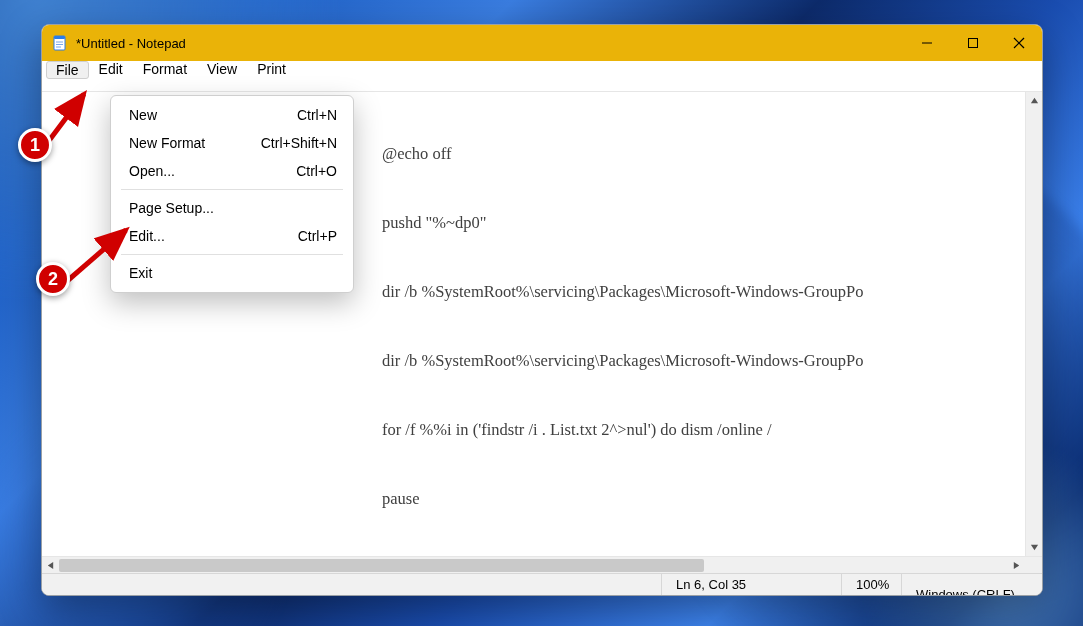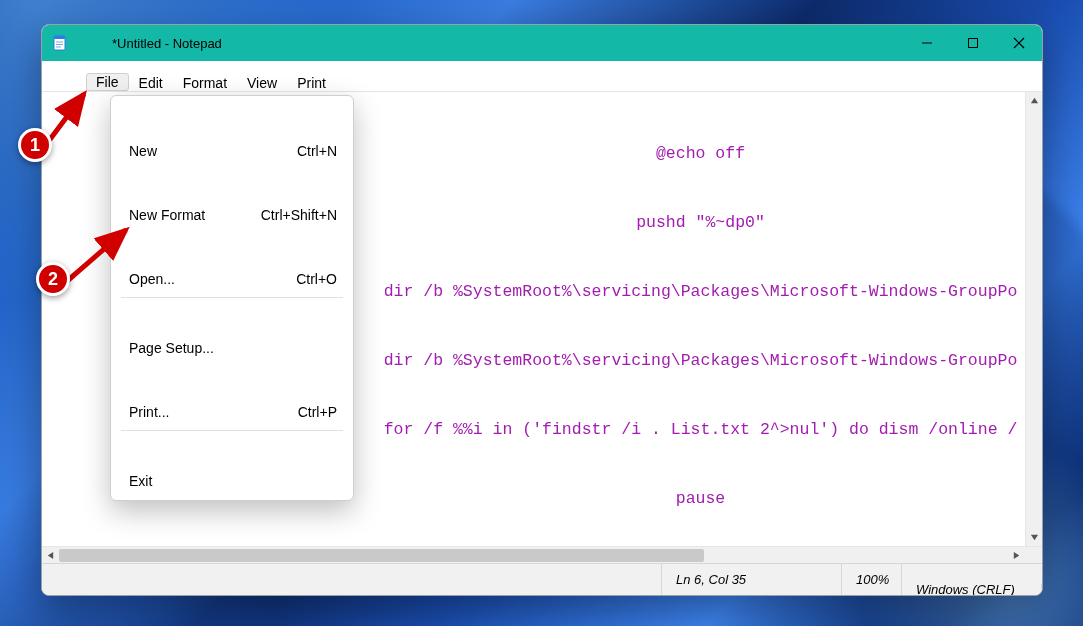--- a/index.html
+++ b/index.html
@@ -37,45 +37,43 @@
     display: flex;
     flex-direction: column;
     overflow: hidden;
   }
 
   .titlebar {
     height: 36px;
     display: flex;
     align-items: center;
     padding: 0 0 0 10px;
-    background: #14b8a6;
-    gap: 36px;
+    background: #eab308;
   }
   .app-icon {
     width: 16px; height: 16px;
     margin-right: 8px;
     display: inline-flex;
   }
   .titlebar-title { font-size: 13px; color: #000; flex: 0 0 auto; }
   .titlebar-spacer { flex: 1; }
   .win-controls { display: flex; height: 100%; }
   .win-btn {
     width: 46px; height: 36px;
     display: flex; align-items: center; justify-content: center;
     color: #000;
   }
   .win-btn svg { width: 12px; height: 12px; }
 
   .menubar {
     height: 30px;
     display: flex;
-    align-items: flex-end;
+    align-items: flex-start;
     padding: 0 4px;
     background: #ffffff;
-    margin-left: 40px;
   }
   .menu-item {
     padding: 0 10px;
     display: flex;
     align-items: center;
     font-size: 14px;
     color: #000;
   }
   .menu-item.active {
     background: #f0f0f0;
@@ -87,28 +85,27 @@
   .editor-wrap {
     flex: 1;
     position: relative;
     display: flex;
     border-top: 1px solid #e6e6e6;
     overflow: hidden;
   }
   .editor {
     flex: 1;
     padding: 4px 6px;
-    font-family: Liberation Mono, monospace;
+    font-family: Liberation Serif, serif;
     font-size: 16.5px;
     line-height: 23px;
-    color: #a21caf;
+    color: #404040;
     white-space: pre;
     overflow: hidden;
     position: relative;
-    text-align: center;
   }
   .editor .line { display: block; }
   .editor-vscroll {
     width: 17px;
     background: #f0f0f0;
     border-left: 1px solid #e6e6e6;
     position: relative;
   }
   .editor-vscroll .vbtn-up, .editor-vscroll .vbtn-down {
     position: absolute; left: 0; width: 17px; height: 17px;
@@ -127,28 +124,27 @@
   }
   .hscroll .hbtn { width: 17px; height: 17px; display:flex; align-items:center; justify-content:center; color:#555; }
   .hscroll .htrack { flex: 1; height: 17px; position: relative; }
   .hscroll .hthumb {
     position: absolute; left: 0; top: 2px; height: 13px; width: 68%;
     background: #c9c9c9; border-radius: 2px;
   }
   .hscroll .corner { width: 17px; height: 17px; background:#f0f0f0; }
 
   .statusbar {
-    height: 32px;
+    height: 22px;
     background: #f1f1f1;
     border-top: 1px solid #d7d7d7;
     display: flex;
     align-items: stretch;
     font-size: 13px;
     color: #000;
-    font-style: italic;
   }
   .status-spacer { flex: 1; border-right: 1px solid #d7d7d7; }
   .status-cell {
     padding: 0 14px;
     display: flex; align-items: center;
     border-right: 1px solid #d7d7d7;
     min-width: 60px;
   }
   .status-cell.pos { width: 180px; }
   .status-cell.zoom { width: 60px; }
@@ -167,21 +163,20 @@
     box-shadow: 0 10px 28px rgba(0,0,0,0.25);
     padding: 5px 0;
     z-index: 10;
   }
   .dd-item {
     display: flex;
     align-items: center;
     padding: 6px 16px 6px 18px;
     font-size: 14px;
     color: #000;
-    margin-top: 36px;
   }
   .dd-item .dd-label { flex: 1; }
   .dd-item .dd-short { color: #000; font-size: 14px; }
   .dd-sep {
     height: 1px;
     background: #e0e0e0;
     margin: 4px 10px;
   }
 
   
@@ -315,21 +310,21 @@
   <div class="dd-item">
     <span class="dd-label">Open...</span>
     <span class="dd-short">Ctrl+O</span>
   </div>
   <div class="dd-sep"></div>
   <div class="dd-item">
     <span class="dd-label">Page Setup...</span>
     <span class="dd-short"></span>
   </div>
   <div class="dd-item">
-    <span class="dd-label">Print...</span>
+    <span class="dd-label">Edit...</span>
     <span class="dd-short">Ctrl+P</span>
   </div>
   <div class="dd-sep"></div>
   <div class="dd-item">
     <span class="dd-label">Exit</span>
     <span class="dd-short"></span>
   </div>
 </div>
 
 <div class="arrow" style="top:88px; left:44px;">

